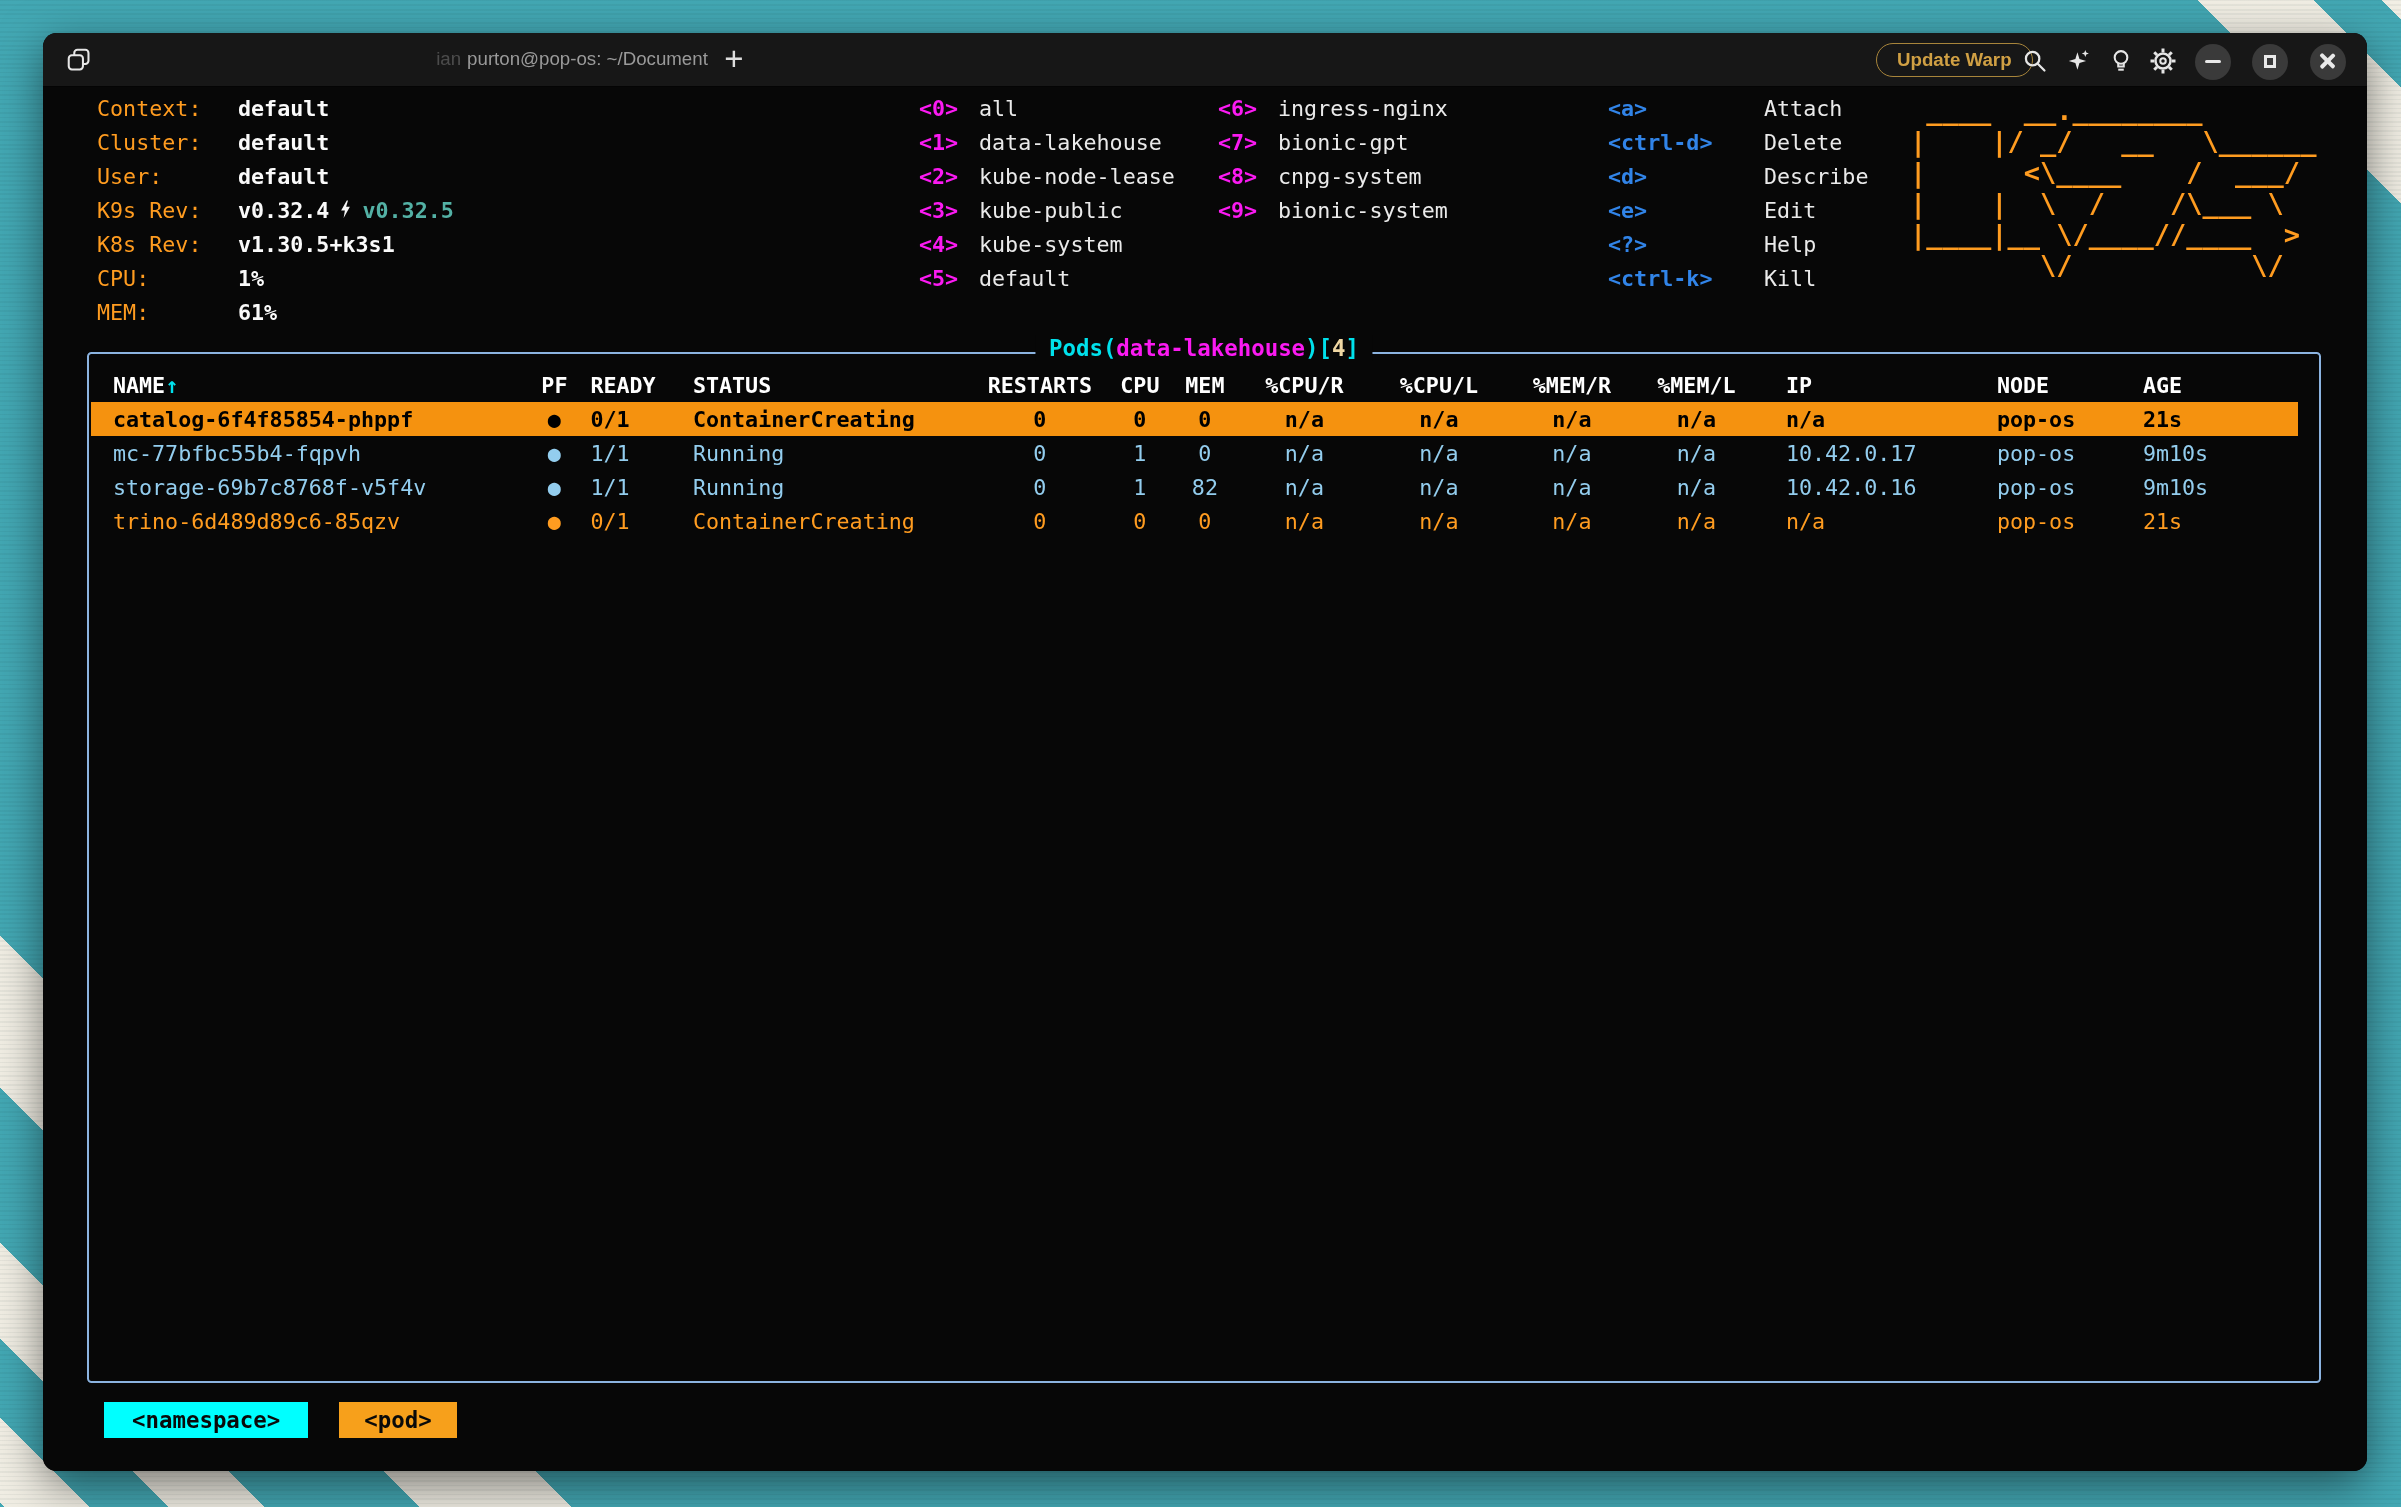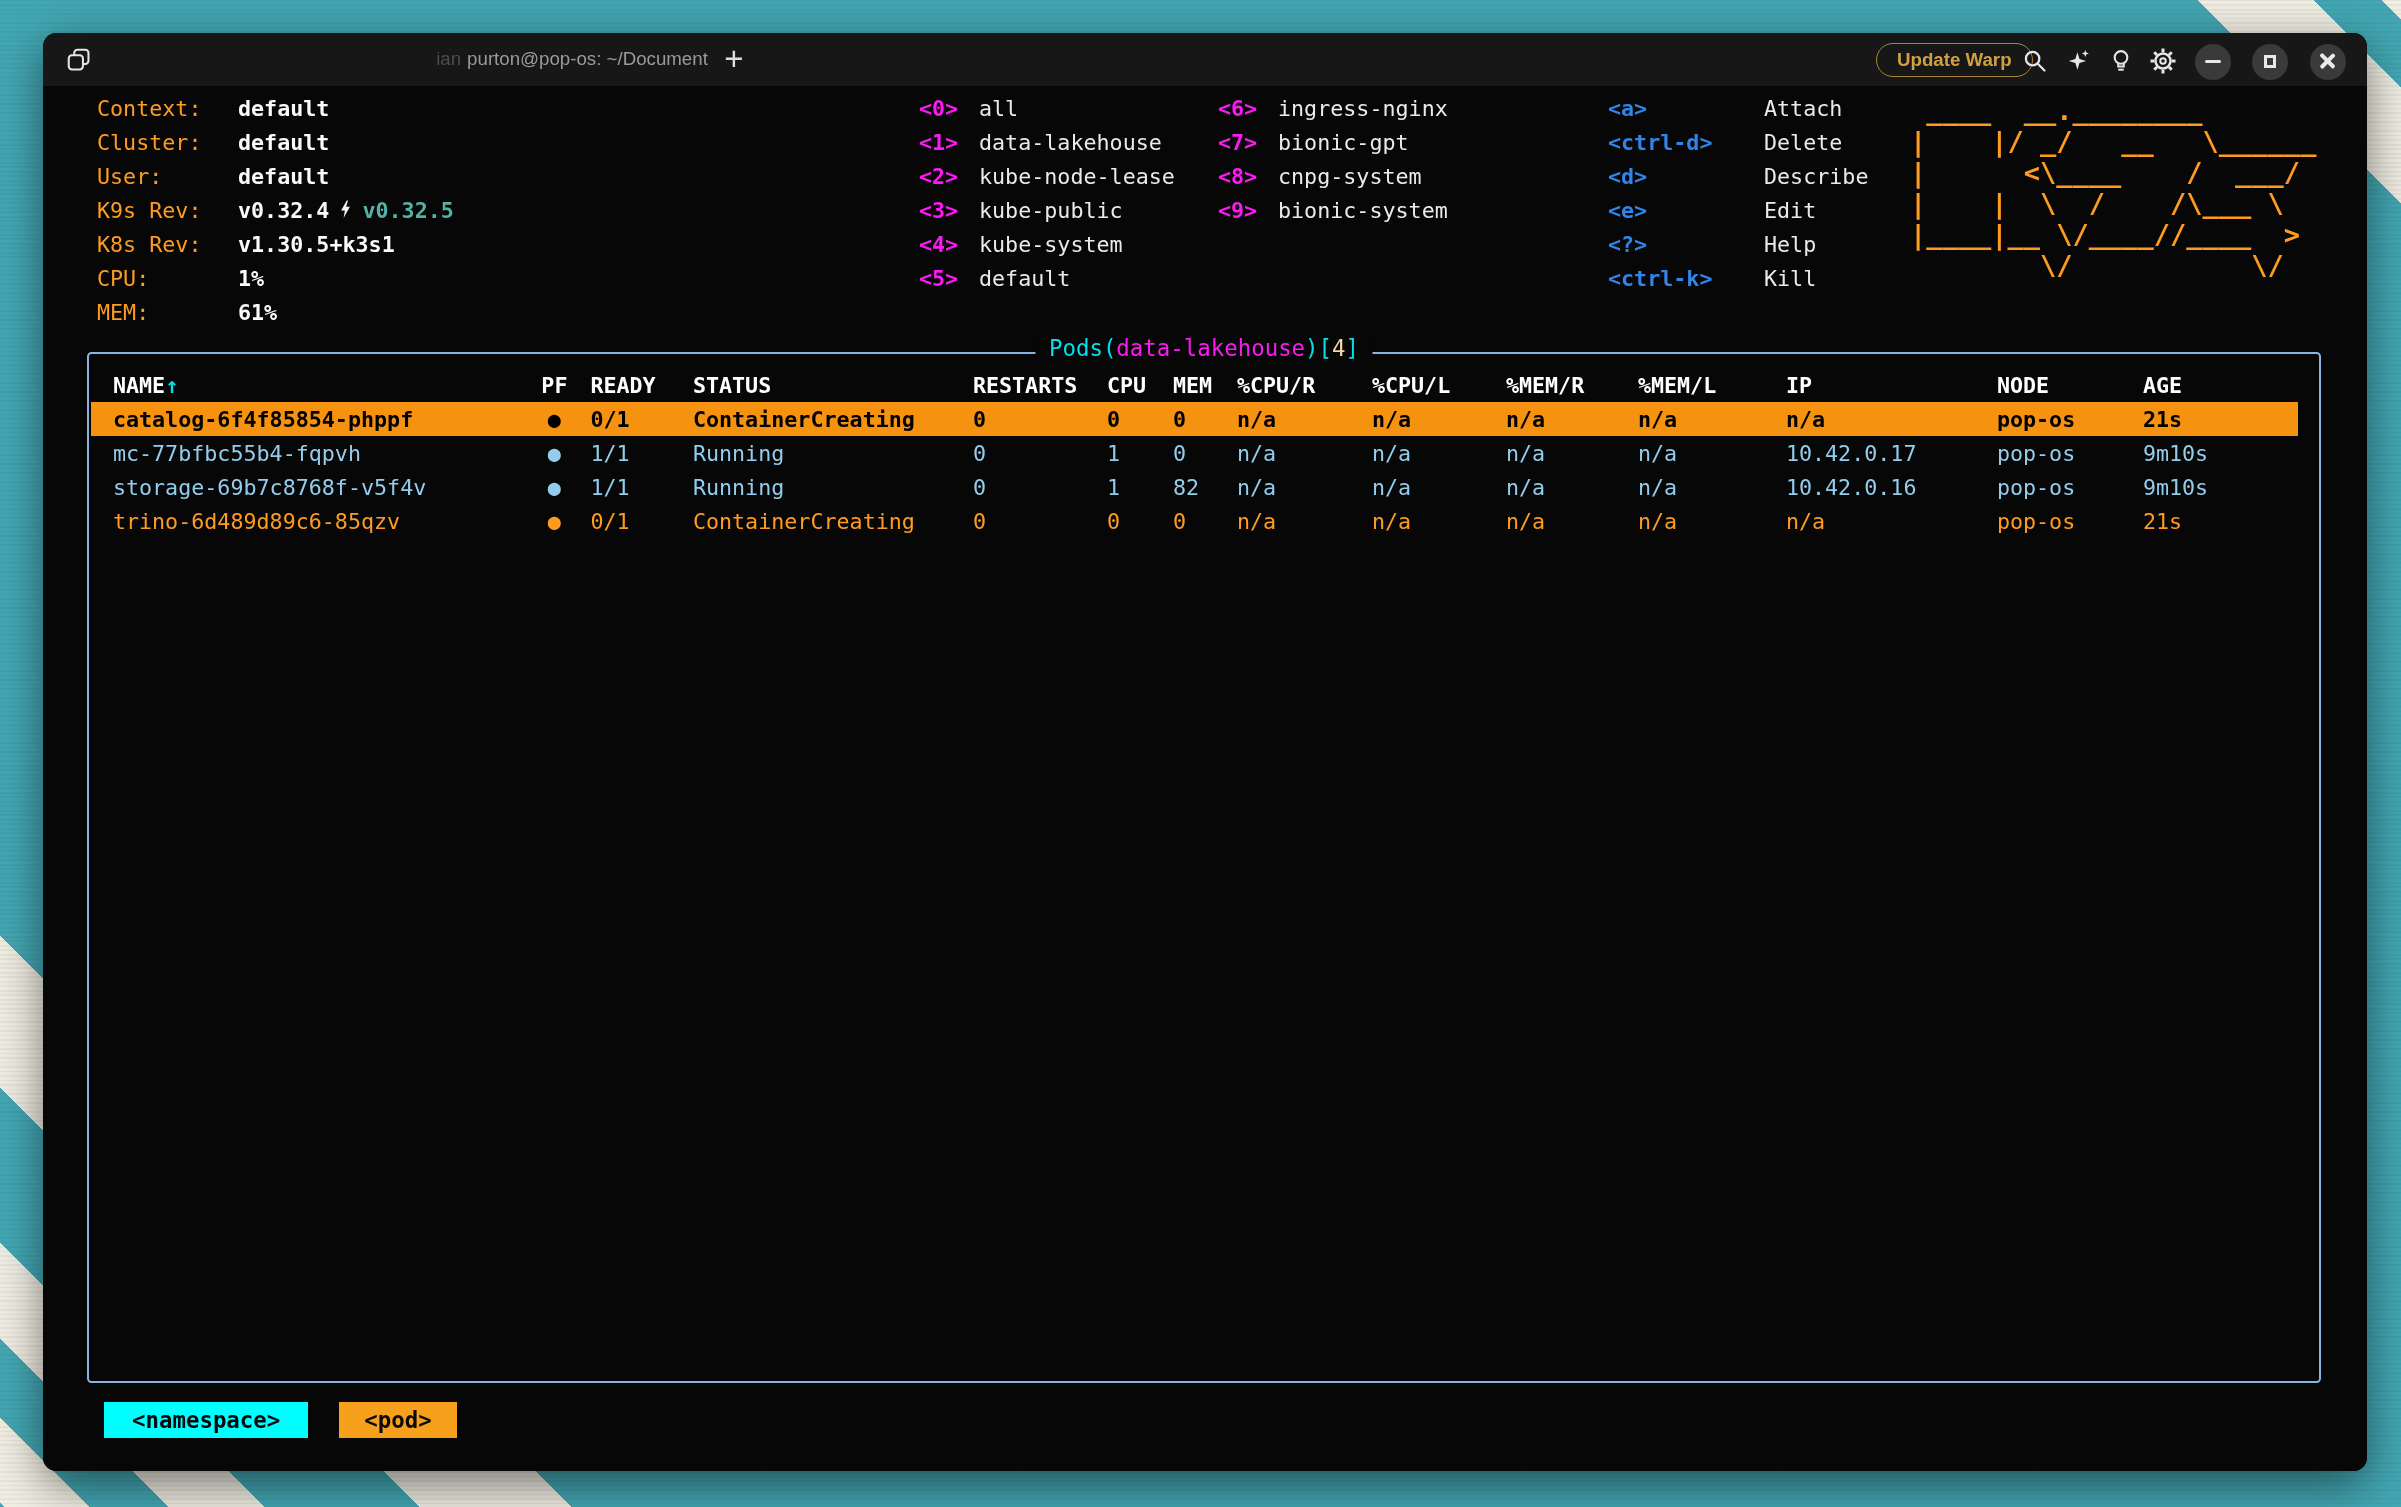--- a/index.html
+++ b/index.html
@@ -84,32 +84,32 @@
   .action-col { position:absolute; left:1565px; top:5.2px; line-height:34px; white-space:pre; }
   .act-key { display:inline-block; width:156px; color:var(--blue_key); font-weight:bold; }
 
   .logo { position:absolute; left:1867px; top:7.5px; color:var(--orange);
           font-size:27px; line-height:31px; white-space:pre;font-weight:bold; }
 
   
   .pods-panel { position:absolute; left:44px; top:265px; width:2234px; height:1031px;
                 border:2.2px solid var(--border_blue); border-radius:4.5px; }
   .panel-title { position:absolute; top:-19.4px; left:50%; transform:translateX(-50%);
-                 background:#070707; padding:0 13.5px; font-size:22.4px; font-weight:normal; white-space:pre; }
+                 background:#070707; padding:0 13.5px; font-size:22.4px; font-weight:bold; white-space:pre; }
   .t-cyan { color:var(--cyan_title); } .t-magenta { color:var(--magenta); } .t-count { color:var(--count_wheat); }
 
   .pods-body { position:absolute; top:15px; left:1.5px; right:21px; }
   .prow { display:grid;
           grid-template-columns:419px 45px 86px 310px 134px 66px 64px 135px 134px 132px 117px 242px 146px 1fr;
           padding-left:22.4px; height:34px; align-items:center; white-space:pre; }
   .prow.header { height:33px; color:#ffffff; font-weight:bold; }
   .prow > :nth-child(2) { text-align:center; }
   .prow > :nth-child(3) { padding-left:13.5px; }
   .prow > :nth-child(4) { padding-left:30px; }
-  .prow > :nth-child(n+5):nth-child(-n+11) { text-align:left; }
+  .prow > :nth-child(n+5):nth-child(-n+11) { text-align:center; }
   .prow > :nth-child(12) { padding-left:31px; }
   .sort-arrow { color:var(--cyan_title); font-weight:bold; }
   .prow.selected { background:var(--orange_row_bg); color:#000000; font-weight:bold; }
   .prow.running { color:var(--sky_blue); }
   .prow.pending { color:var(--orange); }
 
   
   .crumbs { position:absolute; left:61px; top:1315px; display:flex; gap:31px; }
   .crumb { height:36px; display:flex; align-items:center; font-weight:bold; font-size:22.4px; color:#0a0a0a; }
   .crumb.cyan { background:var(--crumb_cyan); padding:0 28px; }

